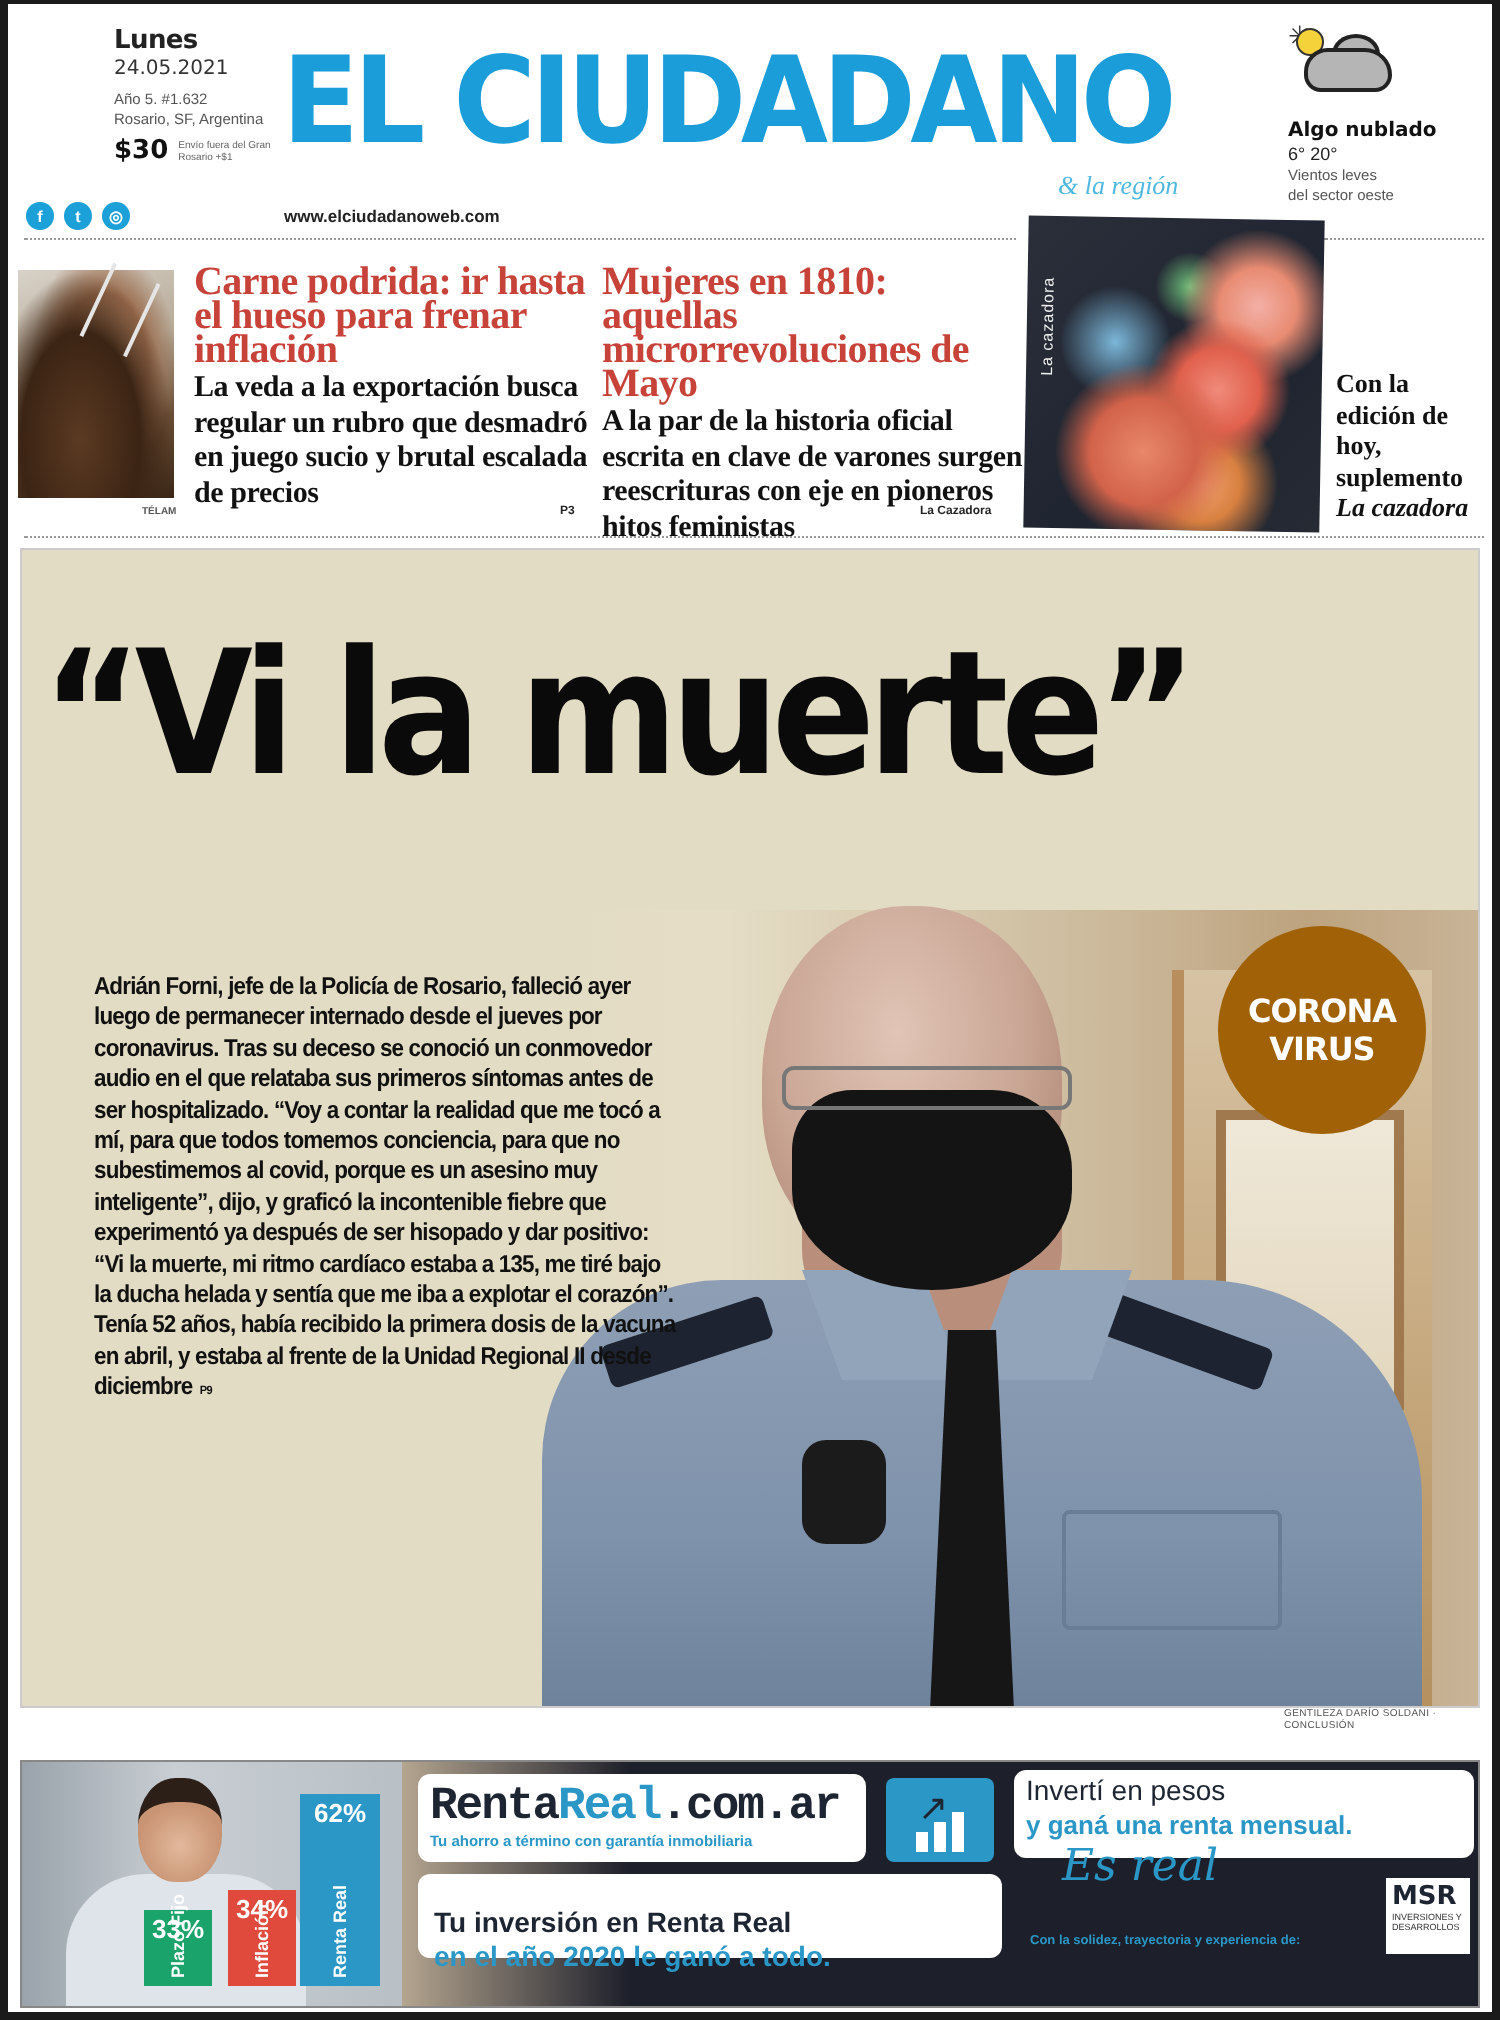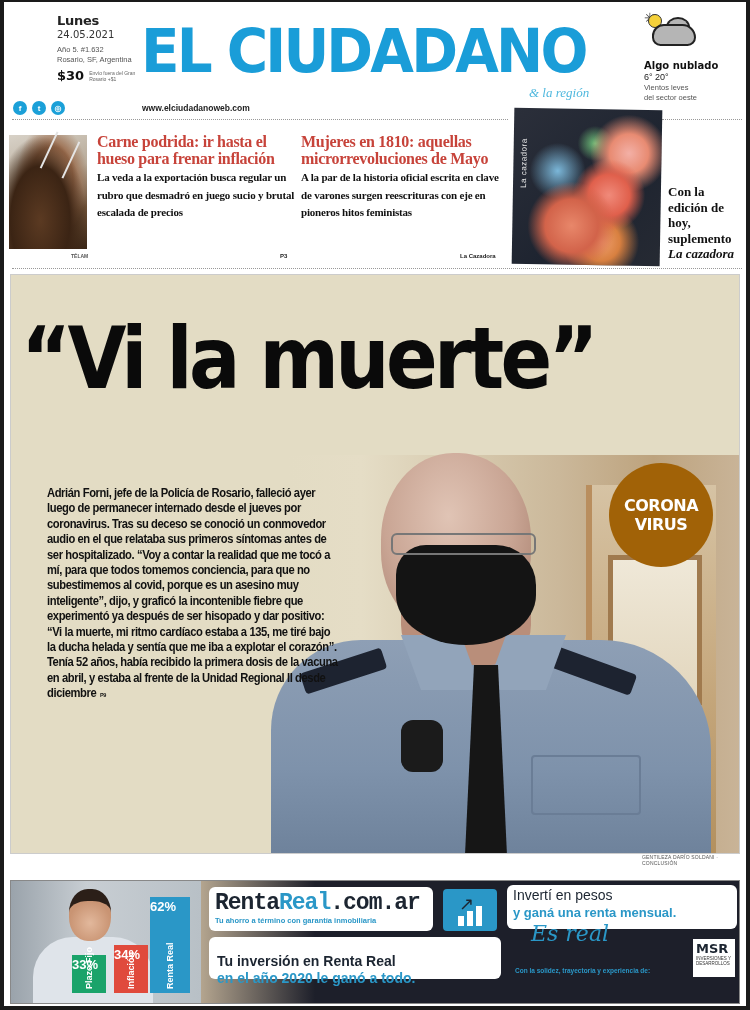--- a/index.html
+++ b/index.html
@@ -35,22 +35,22 @@
   .dotline { position: absolute; height: 0; border-top: 1px dotted #999; }
 
   
   .photo-steak { position: absolute; left: 5px; top: 133px; width: 78px; height: 114px; background:
     radial-gradient(ellipse at 40% 75%, #5b3a22 0%, #3b2414 45%, transparent 70%),
     radial-gradient(ellipse at 55% 40%, #c9a080 0%, #9a6b4c 35%, transparent 60%),
     linear-gradient(160deg, #d8d2c8 0%, #b7aa98 40%, #6b4e35 70%, #3a2616 100%); }
   .fork { position: absolute; left: 38px; top: 0; width: 26px; height: 40px; border-left: 2px solid #e5e5e5; border-right: 2px solid #e5e5e5; transform: rotate(25deg); }
   .credit { position: absolute; font-size: 5px; color: #555; font-weight: bold; }
   .story { position: absolute; }
-  .kicker { font-family: "Liberation Serif", serif; font-weight: bold; font-size: 16px; line-height: 17px; color: #c7433a; letter-spacing: -0.3px; }
-  .summary { font-family: "Liberation Serif", serif; font-weight: bold; font-size: 11px; line-height: 17.5px; color: #111; margin-top: 2px; letter-spacing: -0.2px; }
+  .kicker { font-family: "Liberation Serif", serif; font-weight: bold; font-size: 20px; line-height: 17px; color: #c7433a; letter-spacing: -0.3px; }
+  .summary { font-family: "Liberation Serif", serif; font-weight: bold; font-size: 15px; line-height: 17.5px; color: #111; margin-top: 2px; letter-spacing: -0.2px; }
   .page-ref { position: absolute; font-size: 6px; font-weight: bold; color: #222; }
 
   .suppl-cover { position: absolute; left: 509px; top: 107px; width: 148px; height: 156px; background:
     radial-gradient(circle at 40% 75%, #e8876a 0%, #d2634a 18%, transparent 30%),
     radial-gradient(circle at 65% 55%, #f08a7a 0%, #e0604c 16%, transparent 28%),
     radial-gradient(circle at 78% 28%, #f3b0a6 0%, #e88b72 12%, transparent 24%),
     radial-gradient(circle at 60% 85%, #f0a070 0%, #d88040 12%, transparent 24%),
     radial-gradient(circle at 55% 22%, #6fc07a 0%, transparent 12%),
     radial-gradient(circle at 30% 40%, #7bb7d9 0%, transparent 20%),
     linear-gradient(135deg, #2b2f3a 0%, #1e2430 60%, #262a33 100%);
@@ -91,21 +91,21 @@
 
   
   .ad { position: absolute; left: 6px; top: 878px; width: 730px; height: 124px; border: 1px solid #888; background: #1d1f2a; overflow: hidden; }
   .ad-photo { position: absolute; left: 0; top: 0; width: 190px; height: 124px; background: linear-gradient(90deg, #9aa3ab 0%, #c8ced3 40%, #b8c0c6 100%); }
   .ad-man-head { position: absolute; left: 58px; top: 8px; width: 42px; height: 52px; background: radial-gradient(ellipse at 50% 55%, #e2b89c 0%, #c99473 70%); border-radius: 45%; border-top: 12px solid #2b1f18; }
   .ad-man-body { position: absolute; left: 22px; top: 56px; width: 120px; height: 70px; background: #dfe4ea; border-radius: 40px 40px 0 0; }
   .bar { position: absolute; color: #fff; font-weight: bold; }
   .bar-green { left: 61px; top: 74px; width: 34px; height: 38px; background: #1aa36a; }
   .bar-red { left: 103px; top: 64px; width: 34px; height: 48px; background: #e04a3c; }
   .bar-blue { left: 139px; top: 16px; width: 40px; height: 96px; background: #2a97c7; }
-  .bar .pct { position: absolute; top: 2px; left: 0; width: 100%; font-size: 13px; }
+  .bar .pct { position: absolute; top: 2px; left: 0; width: 100%; text-align: center; font-size: 13px; }
   .bar .lbl { position: absolute; bottom: 4px; left: 50%; transform-origin: left bottom; transform: rotate(-90deg) translateY(50%); font-size: 9px; white-space: nowrap; }
   .ad-mid { position: absolute; left: 190px; top: 0; width: 300px; height: 124px; background: linear-gradient(90deg, #b4a58f 0%, #1d1f2a 38%); }
   .rr-box { position: absolute; left: 8px; top: 6px; width: 224px; height: 44px; background: #fff; border-radius: 6px; padding: 2px 6px; }
   .rr-logo { font-family: Liberation Mono, monospace; font-weight: bold; font-size: 23px; letter-spacing: -1px; color: #1c2531; line-height: 28px; }
   .rr-logo .acc { color: #2a97c7; }
   .rr-tag { font-size: 7.5px; font-weight: bold; color: #2a97c7; margin-top: -1px; }
   .rr-icon { position: absolute; left: 242px; top: 8px; width: 54px; height: 42px; background: #2a97c7; border-radius: 4px; color: #fff; display: flex; align-items: flex-end; justify-content: center; gap: 3px; padding-bottom: 5px; }
   .rr-icon i { display: block; width: 6px; background: #fff; }
   .rr-icon .arrow { position: absolute; top: 4px; left: 16px; font-size: 18px; font-style: normal; color: #1c2531; }
   .rr-claim { position: absolute; left: 8px; top: 56px; width: 292px; height: 42px; background: #fff; border-radius: 6px; padding: 16px 8px; }

